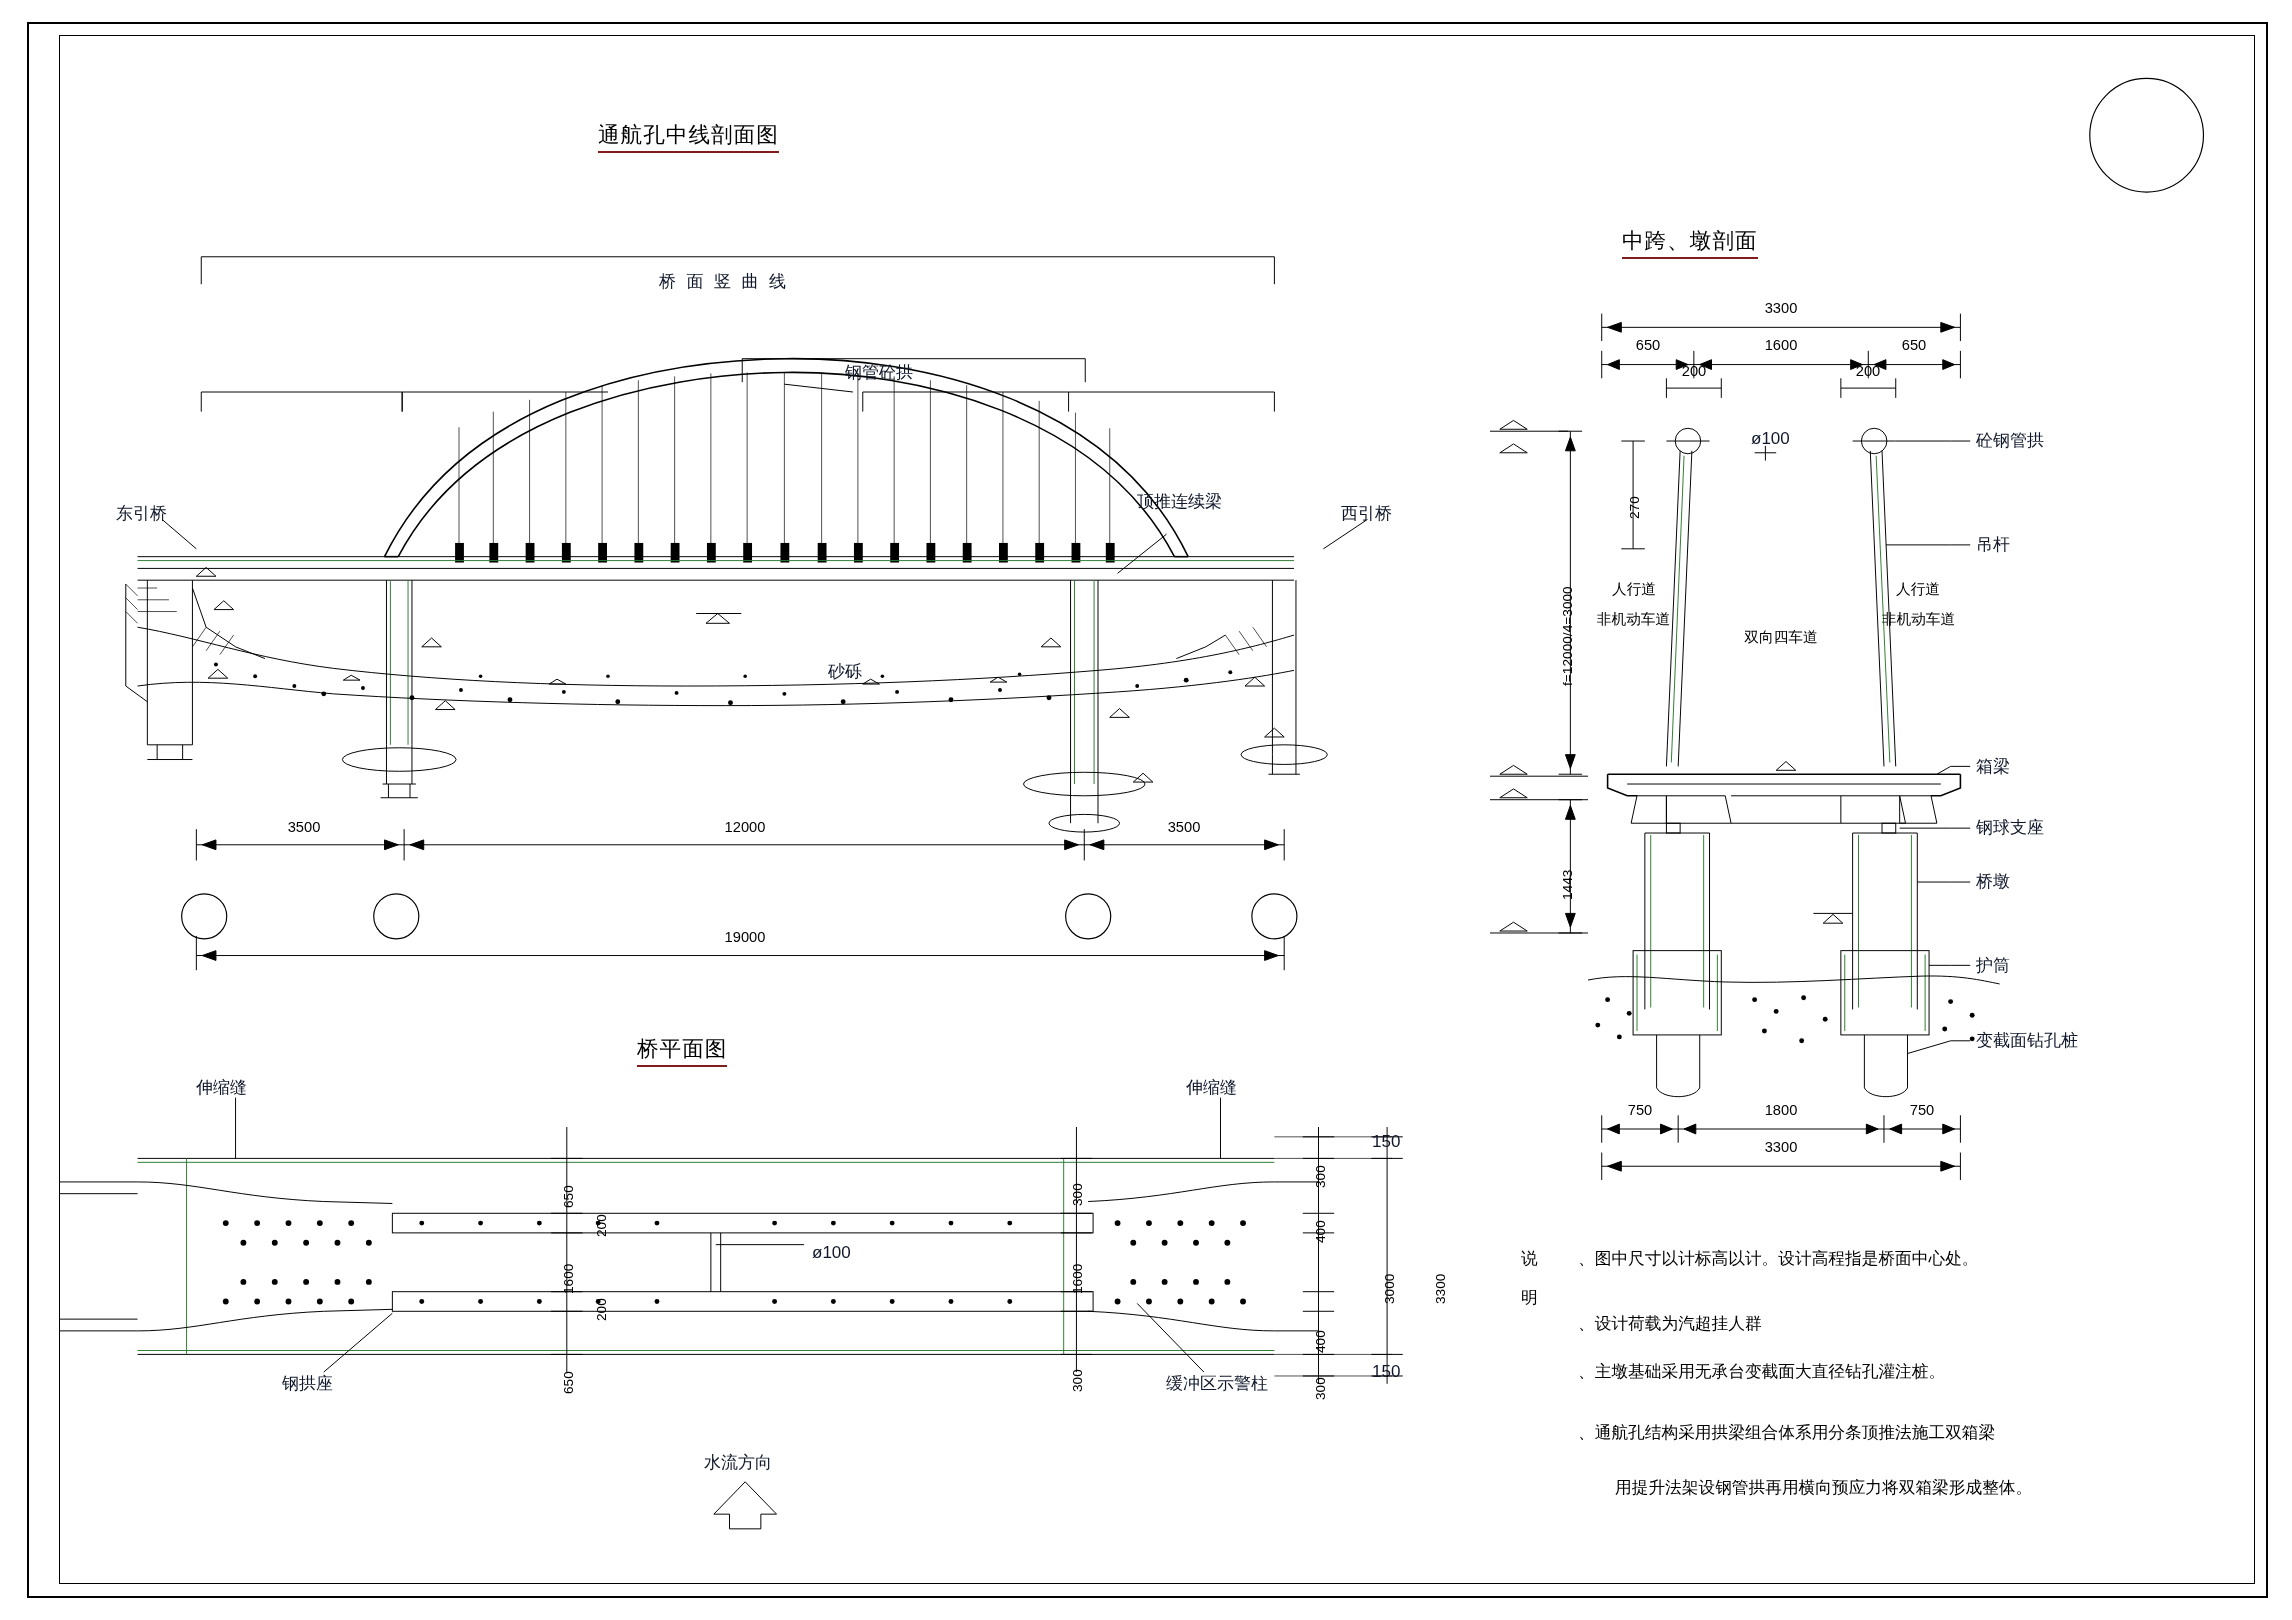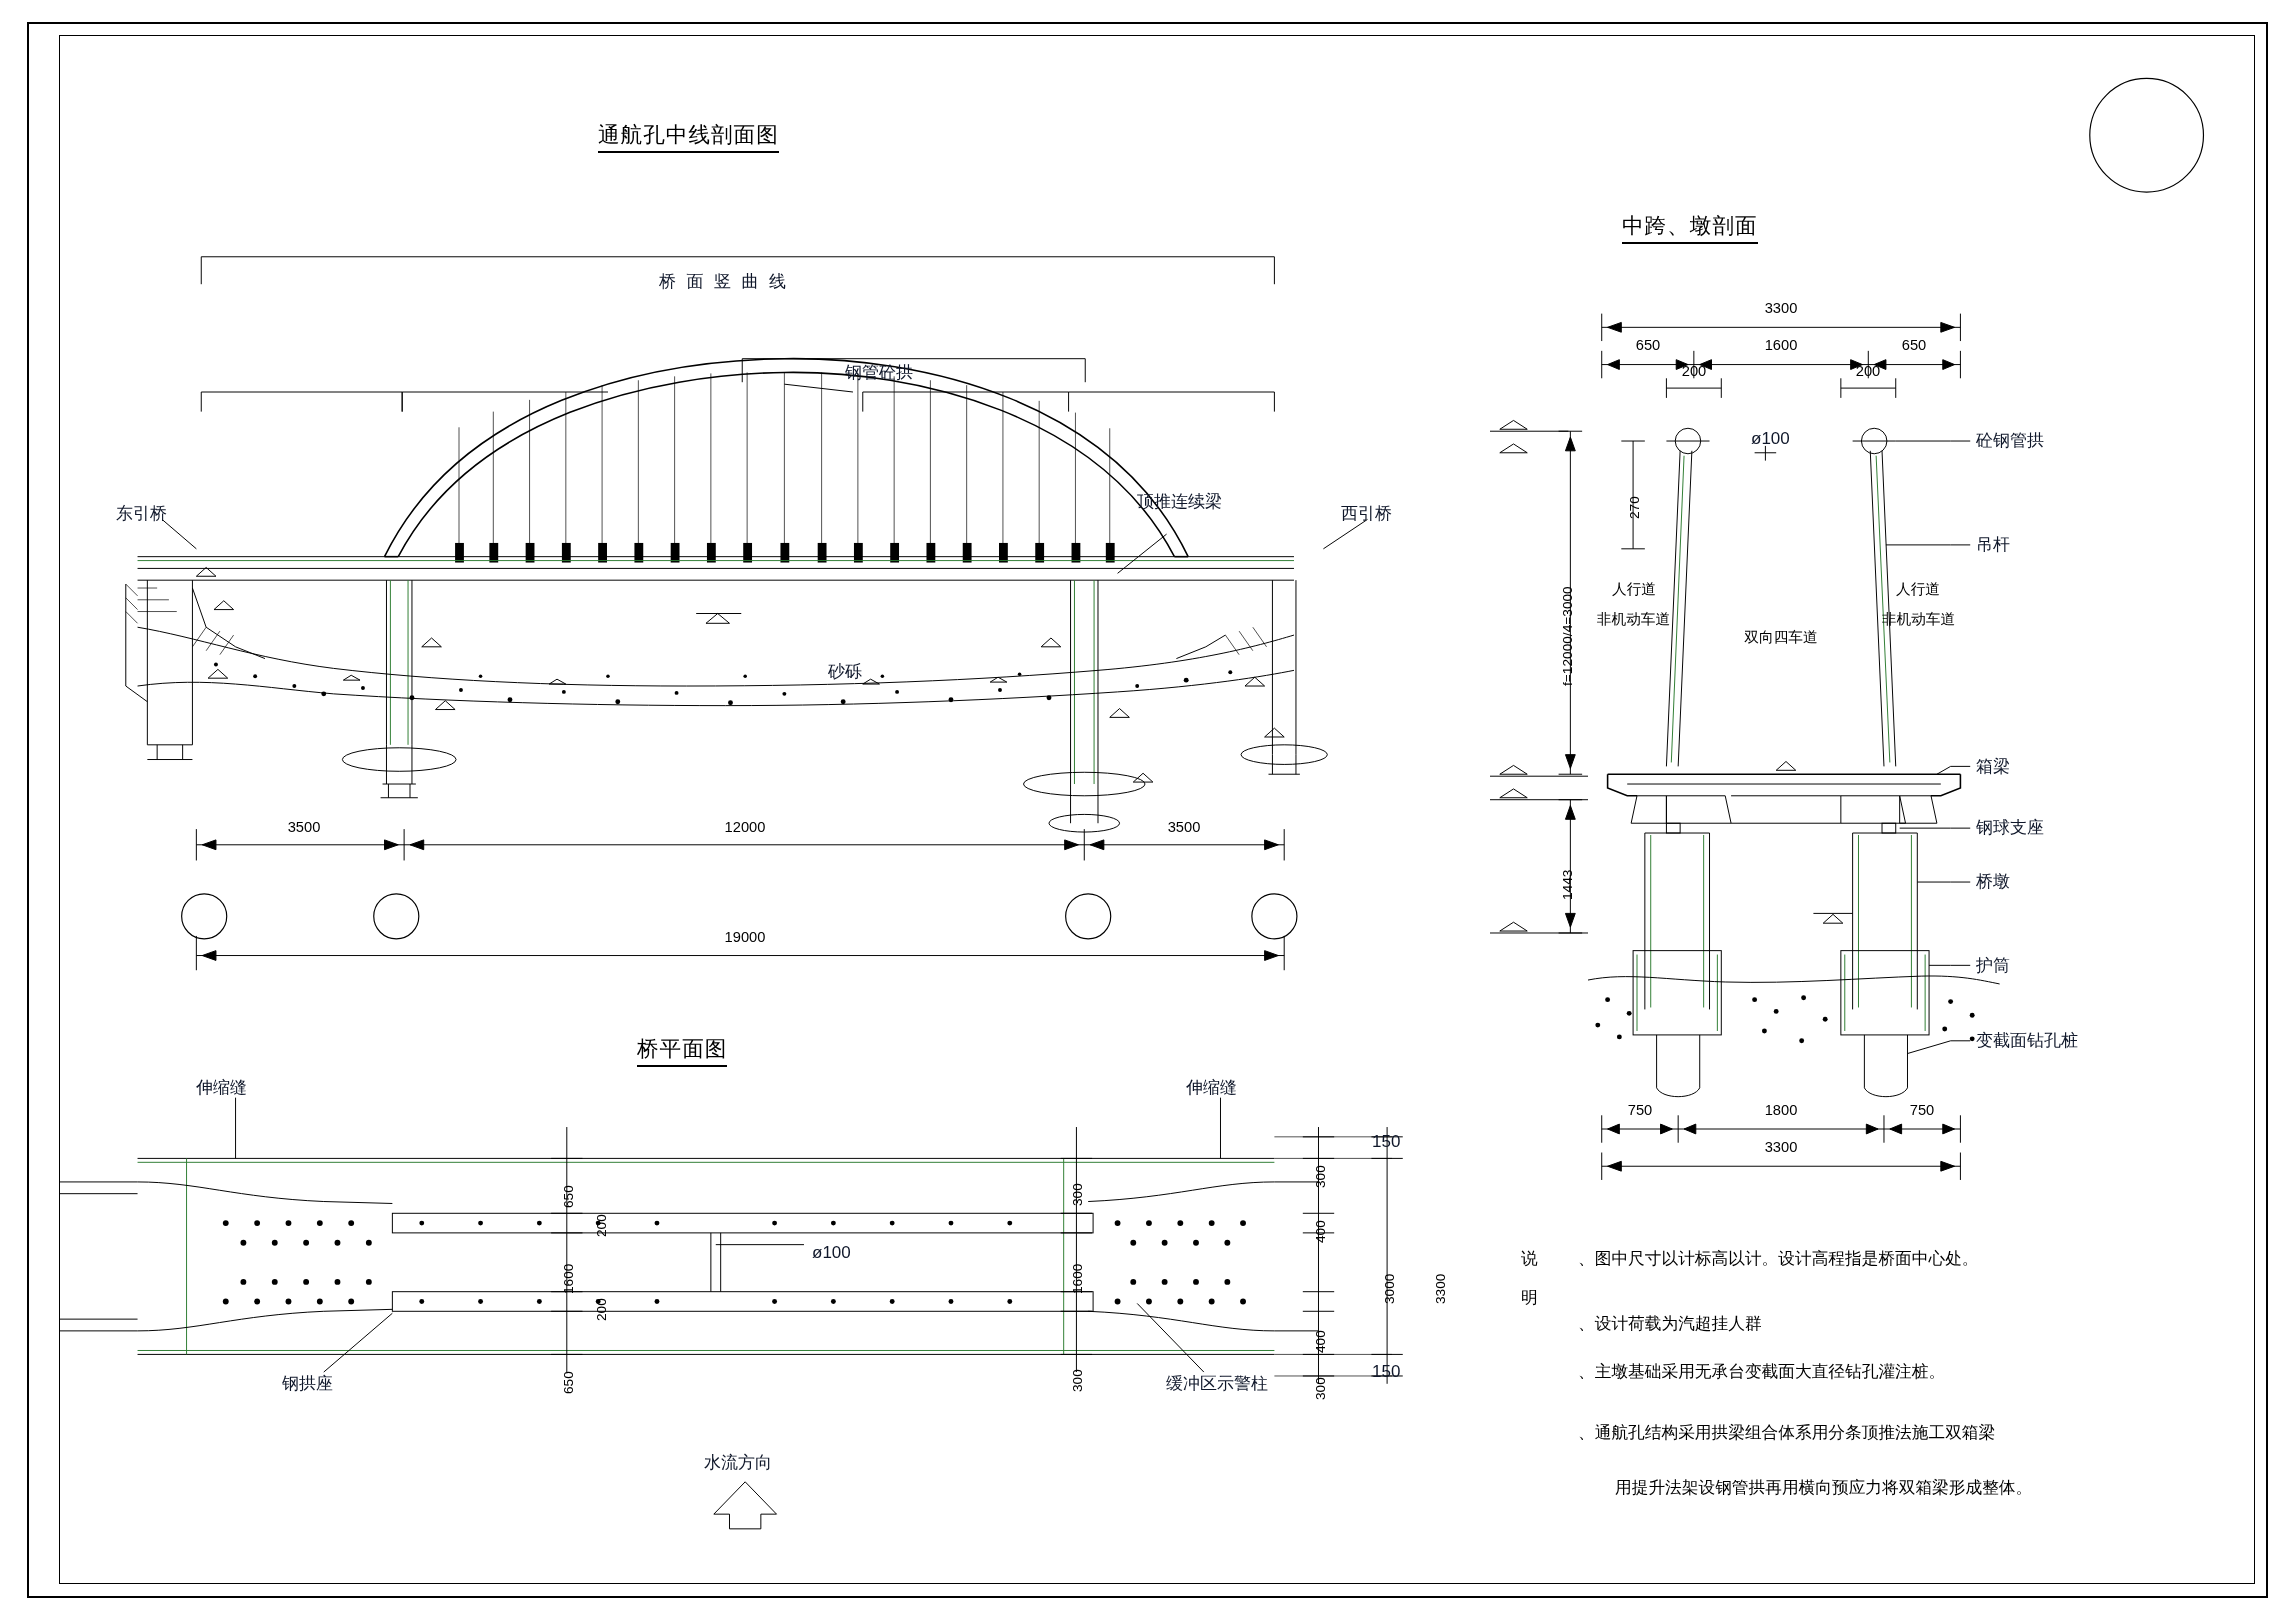--- a/index.html
+++ b/index.html
@@ -3,21 +3,21 @@
 <meta charset="utf-8">
 <style>
   html,body{margin:0;padding:0;background:#ffffff;}
   body{font-family:"Liberation Sans","DejaVu Sans",sans-serif;}
   #sheet{position:relative;width:2293px;height:1620px;background:#ffffff;overflow:hidden;}
   .frame-outer{position:absolute;left:27.4px;top:21.6px;width:2237px;height:1572px;border:2.9px solid #000;}
   .frame-inner{position:absolute;left:59px;top:35px;width:2194px;height:1547px;border:1px solid #000;}
   .lbl{position:absolute;font-size:17px;color:#0f172a;white-space:nowrap;}
   .lblc{position:absolute;font-size:14.7px;color:#000;white-space:nowrap;text-align:center;}
   .title{position:absolute;font-size:21.6px;color:#000;white-space:nowrap;letter-spacing:1px;}
-  .title u{text-decoration:none;border-bottom:2px solid #000000;padding-bottom:3.9px;}
+  .title u{text-decoration:none;border-bottom:2px solid #7f1d1d;padding-bottom:3.9px;}
   .vt{position:absolute;font-size:13.7px;color:#000;white-space:nowrap;transform-origin:0 0;transform:rotate(-90deg);}
   .note{position:absolute;font-size:16.7px;color:#000;white-space:nowrap;}
   svg{position:absolute;left:0;top:0;}
   .ln{stroke:#000;stroke-width:1;fill:none;}
   .lnb{stroke:#000;stroke-width:1.6;fill:none;}
   .lnt{stroke:#000;stroke-width:0.7;fill:none;}
   .grn{stroke:#2e7d32;stroke-width:1;fill:none;}
   .fillk{fill:#000;}
   .circ{fill:none;stroke:#000;stroke-width:1.2;}
 </style>
@@ -498,21 +498,21 @@
       <path d="M1994 1152 l-12 -5 v10 z" class="fillk"></path>
       <line x1="1634" y1="1190" x2="2000" y2="1190"></line>
       <line x1="1634" y1="1176" x2="1634" y2="1204"></line>
       <line x1="2000" y1="1176" x2="2000" y2="1204"></line>
       <path d="M1640 1190 l14 -5 v10 z" class="fillk"></path>
       <path d="M1994 1190 l-14 -5 v10 z" class="fillk"></path>
     </g>
   </svg>
 
   <div class="title" style="left:598px;top:120px;"><u>通航孔中线剖面图</u></div>
-  <div class="title" style="left:1622px;top:211px;"><u>中跨、墩剖面</u></div>
+  <div class="title" style="left:1622px;top:226px;"><u>中跨、墩剖面</u></div>
   <div class="title" style="left:637px;top:1034px;text-align:center;"><u>桥平面图</u></div>
 
   <div class="lbl" style="left:659px;top:270px;letter-spacing:2.9px;">桥 面 竖 曲 线</div>
   <div class="lbl" style="left:845px;top:361px;">钢管砼拱</div>
   <div class="lbl" style="left:116px;top:502px;">东引桥</div>
   <div class="lbl" style="left:1341px;top:502px;">西引桥</div>
   <div class="lbl" style="left:1137px;top:490px;">顶推连续梁</div>
   <div class="lbl" style="left:828px;top:660px;">砂砾</div>
 
   <div class="lblc" style="left:260px;top:819px;width:88px;">3500</div>

